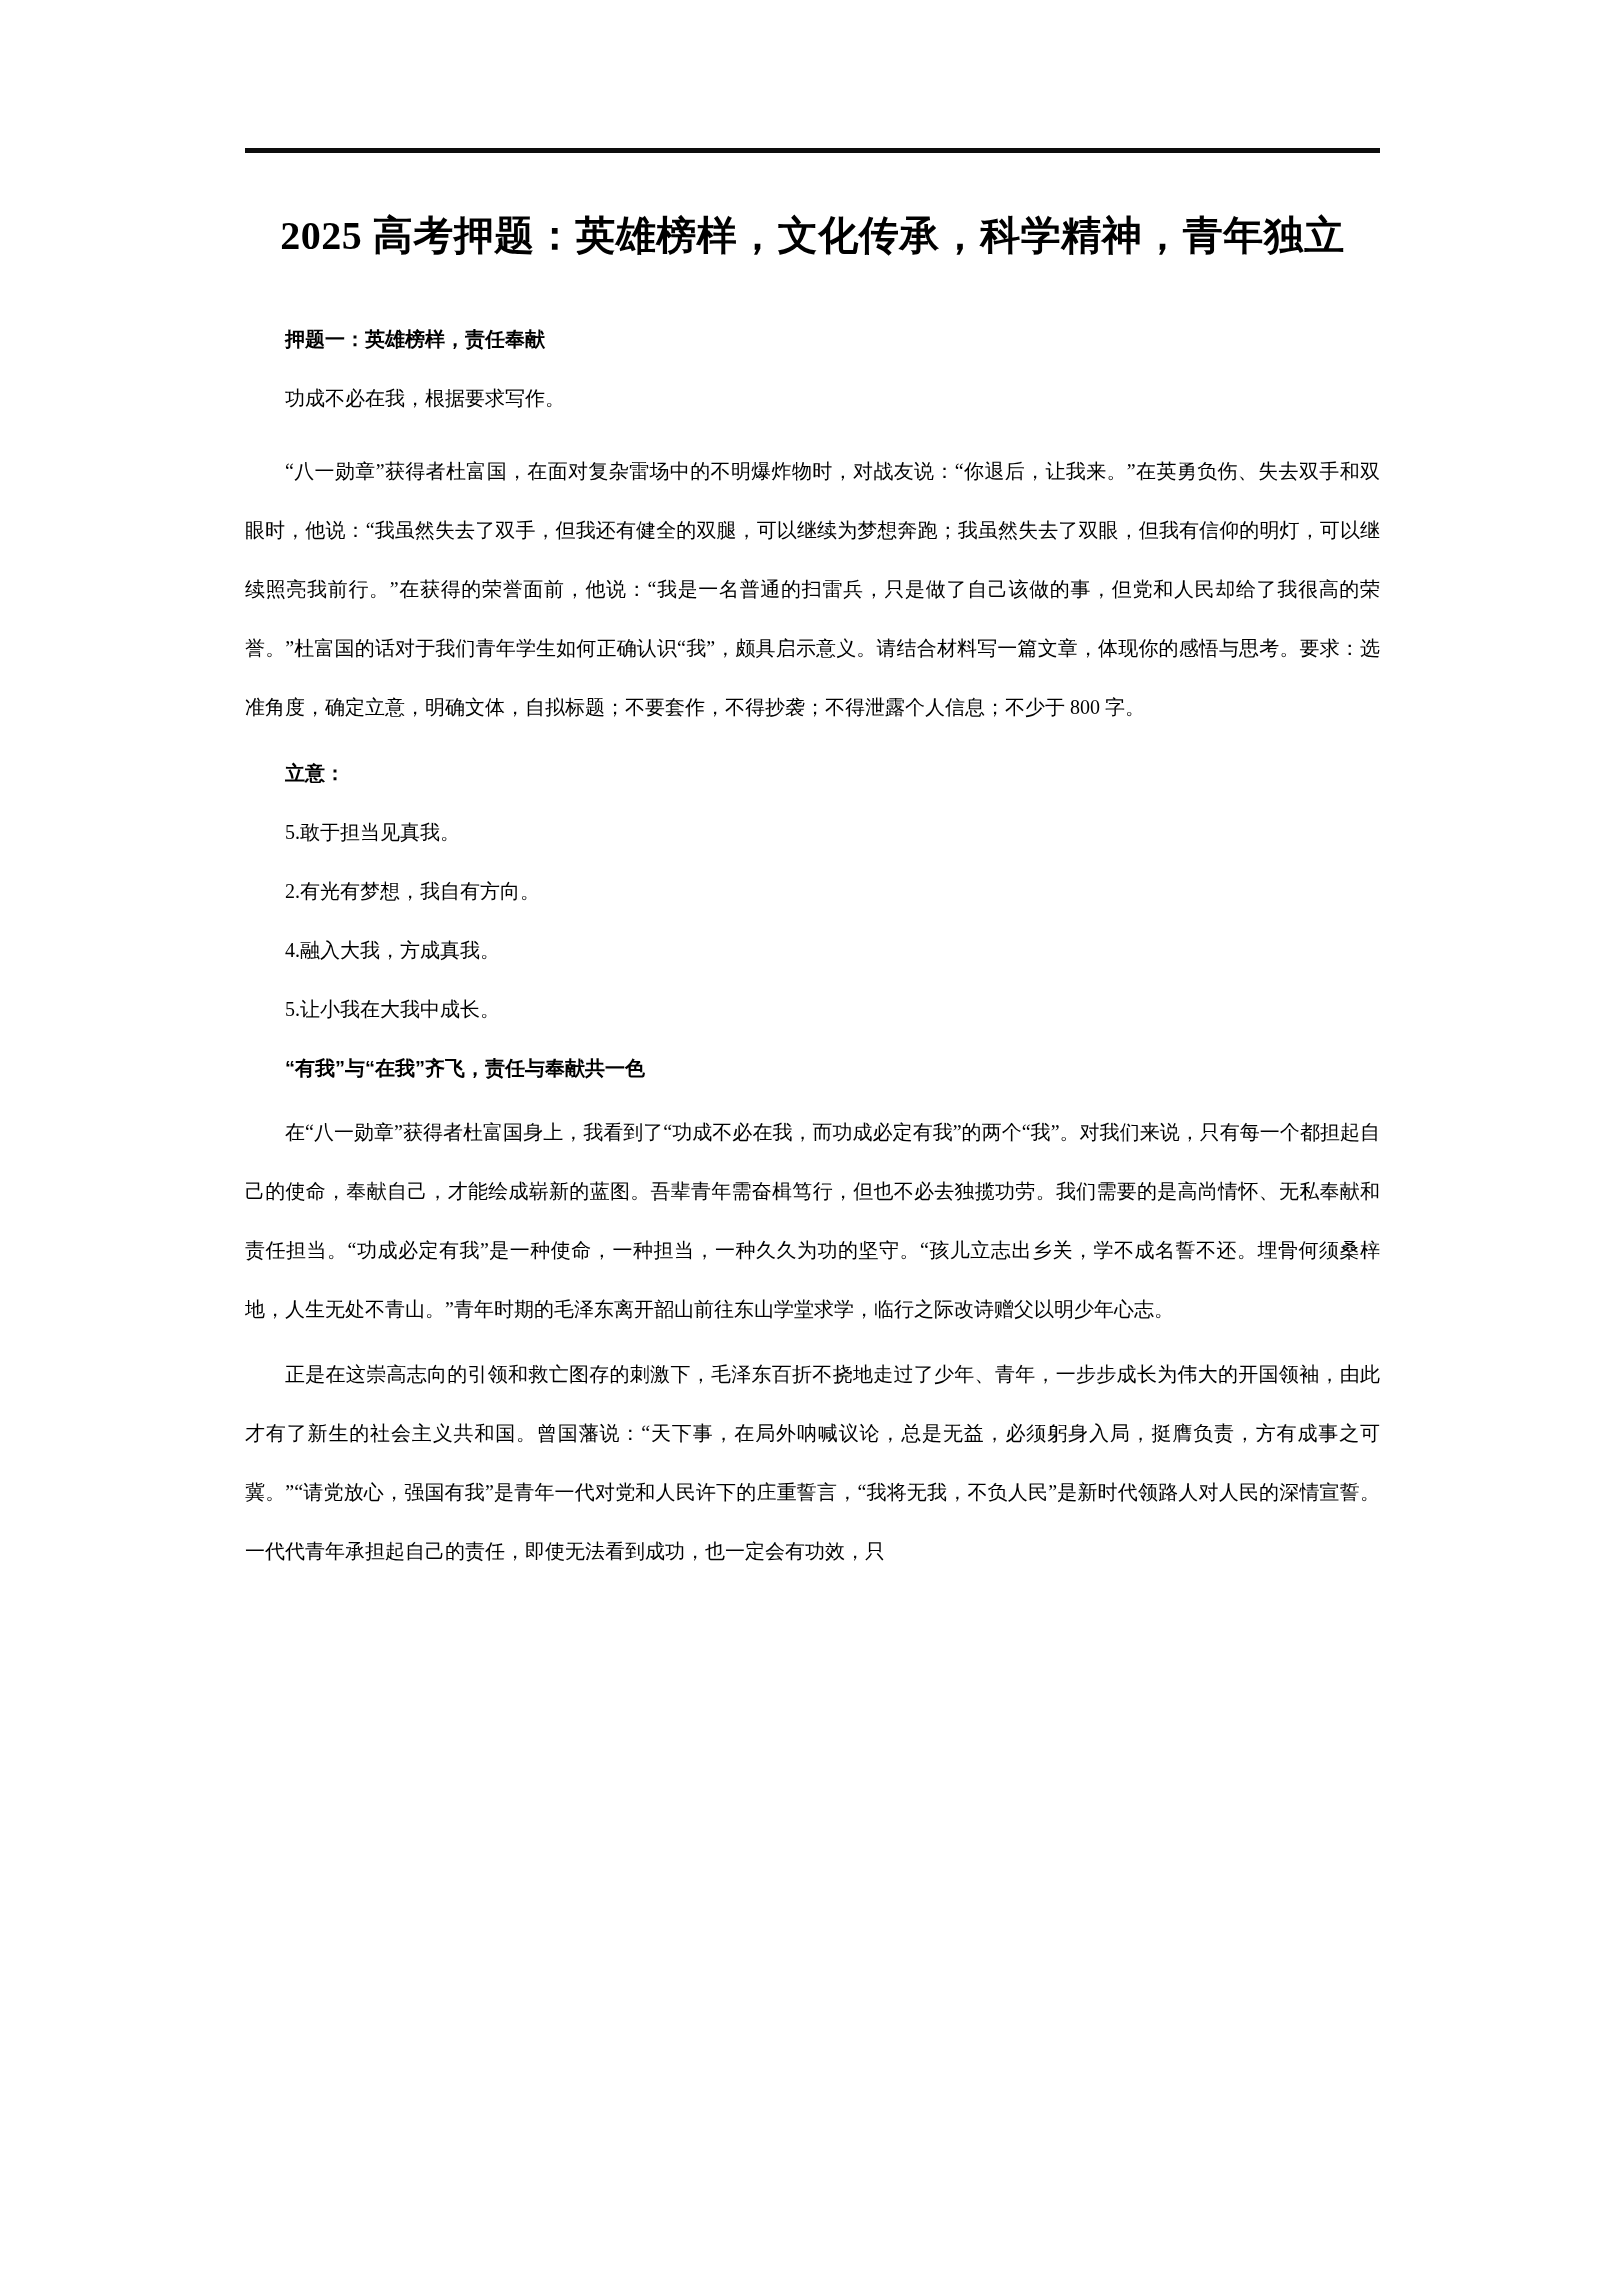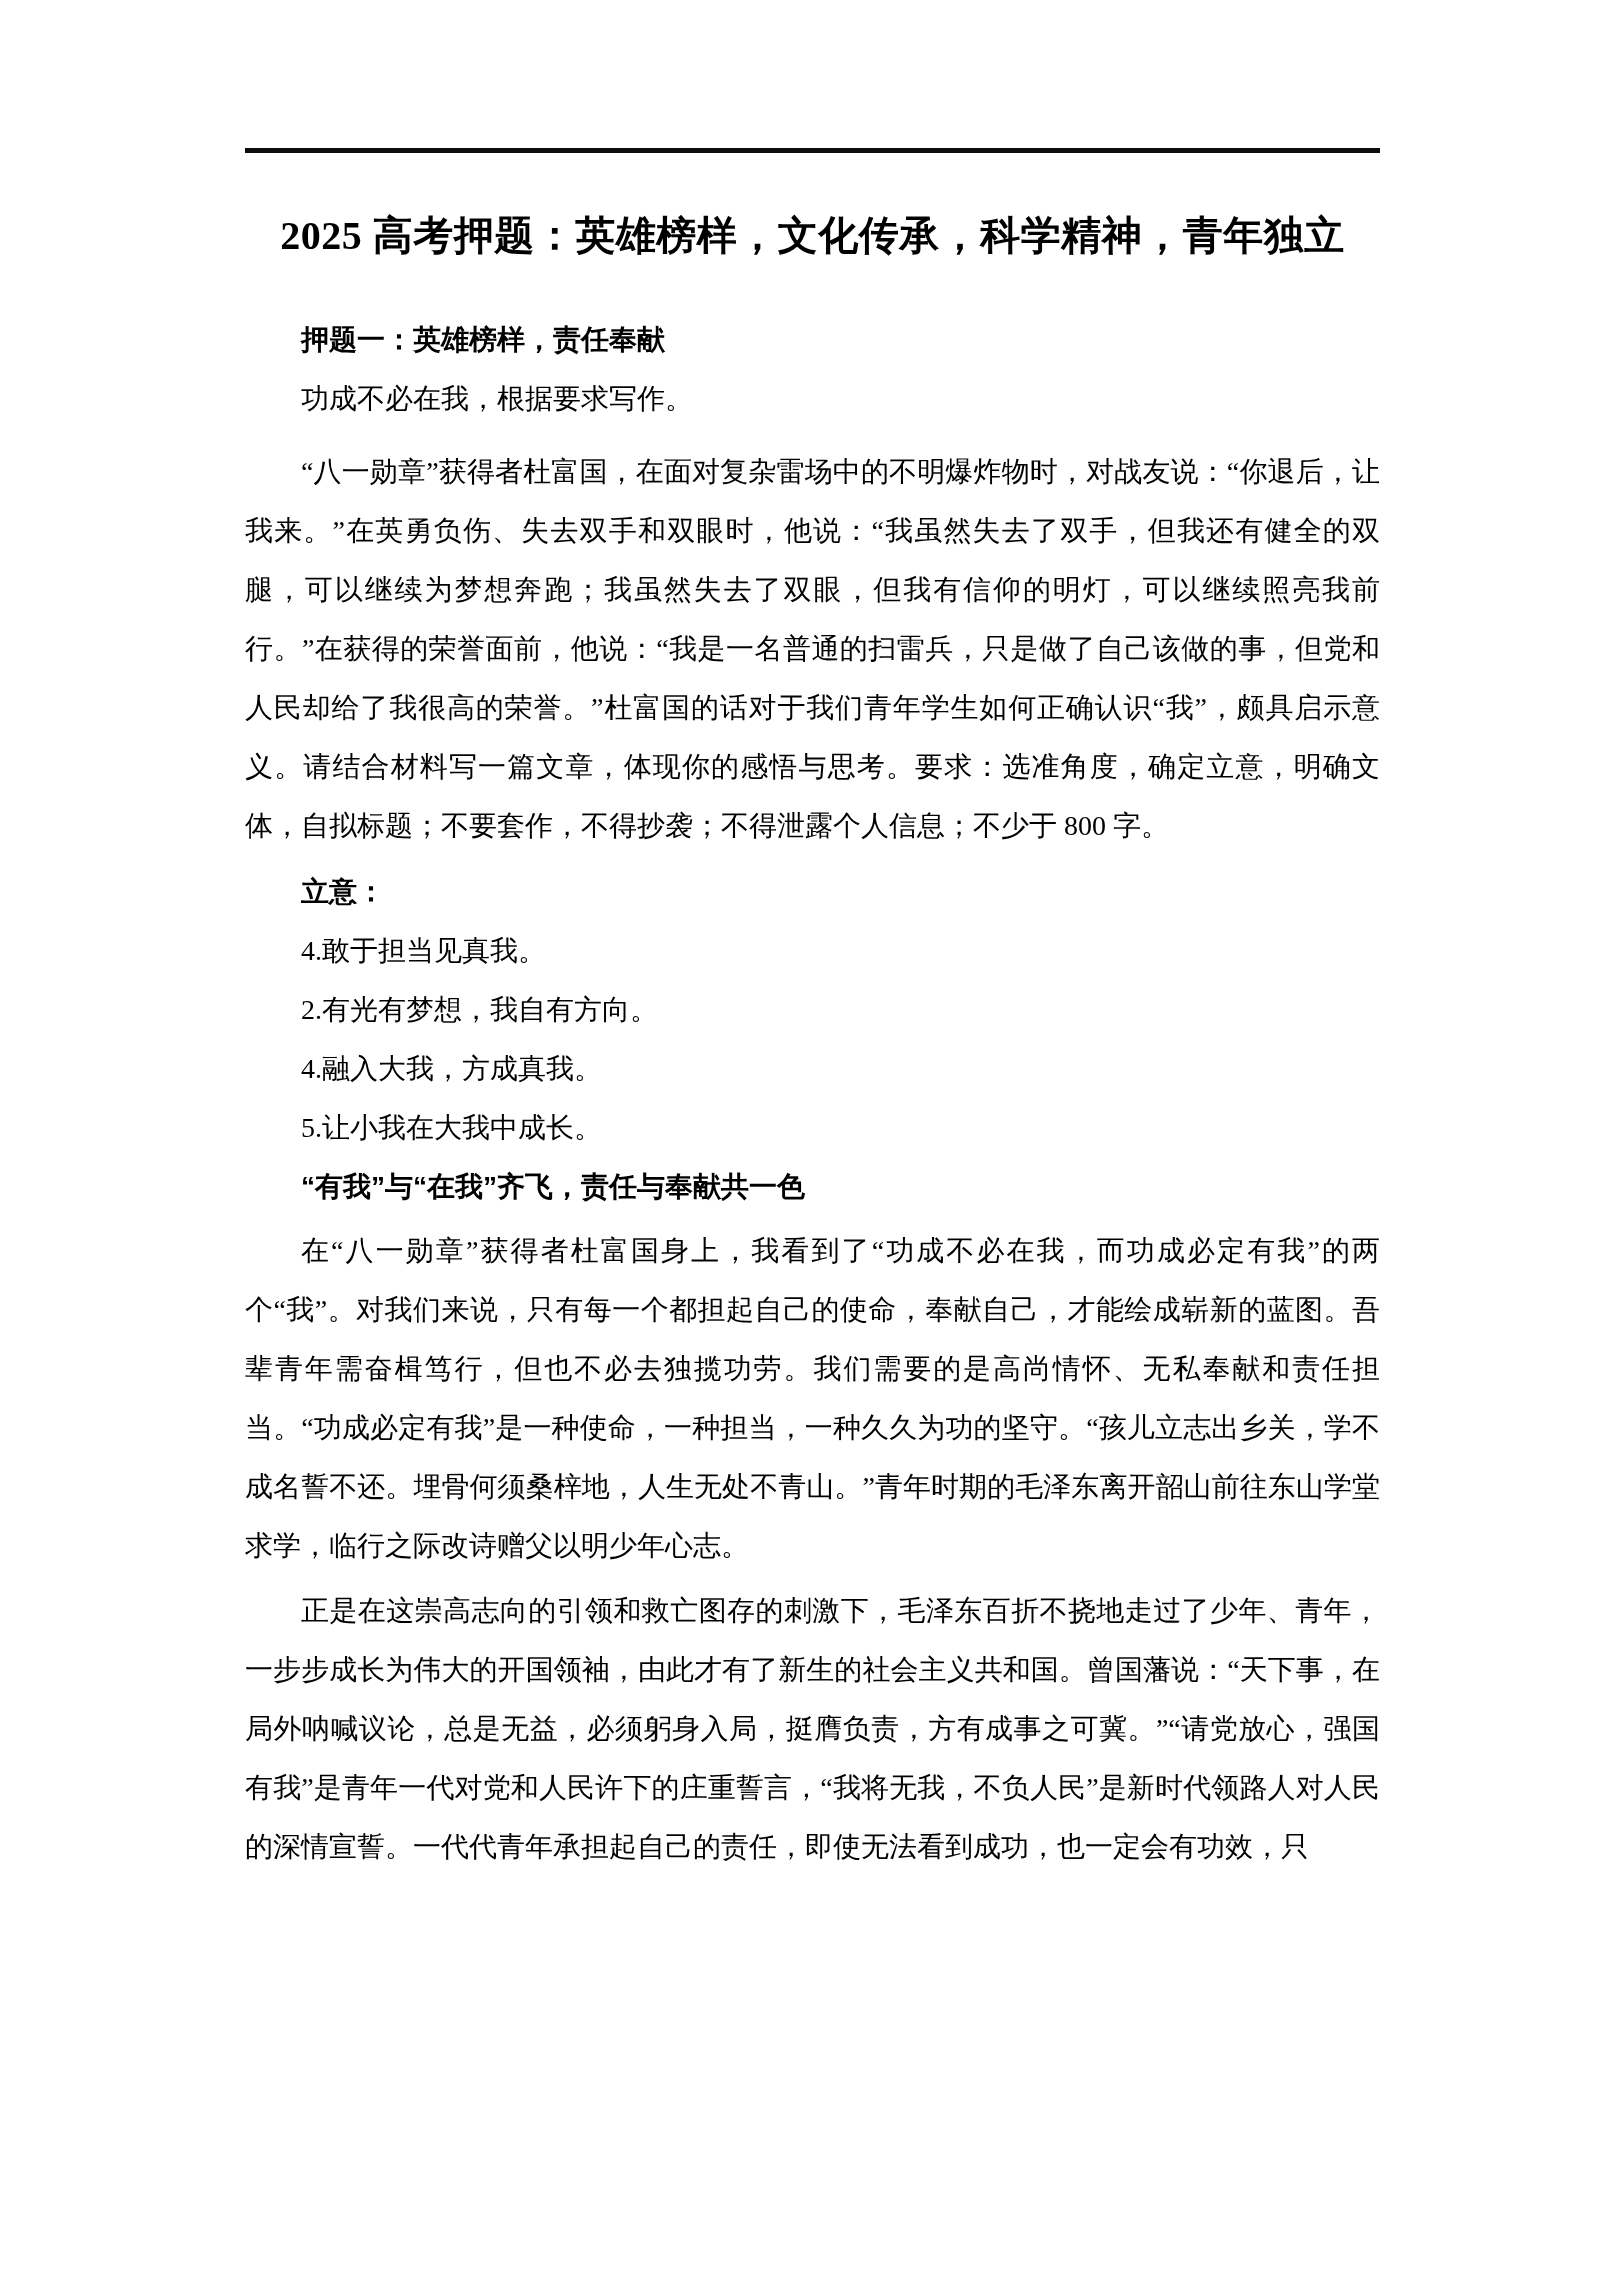--- a/index.html
+++ b/index.html
@@ -35,21 +35,21 @@
     margin: 0;
     font-size: 40px;
     line-height: 58px;
     font-weight: 700;
     text-align: center;
     letter-spacing: 0.5px;
     font-family: "Liberation Serif", "DejaVu Serif", serif;
   }
   p {
     margin: 0;
-    font-size: 28px;
+    font-size: 20px;
     line-height: 59px;
     text-align: justify;
   }
   .indent { text-indent: 2em; }
   .h-bold {
     font-weight: 700;
     font-family: "Liberation Sans", "DejaVu Sans", sans-serif;
   }
   .topic-heading { margin-top: 45px; }
   .material { margin-top: 14px; }
@@ -68,21 +68,21 @@
     <h1 class="doc-title">2025 高考押题：英雄榜样，文化传承，科学精神，青年独立</h1>
 
     <p class="indent h-bold topic-heading">押题一：英雄榜样，责任奉献</p>
 
     <p class="indent">功成不必在我，根据要求写作。</p>
 
     <p class="indent material">“八一勋章”获得者杜富国，在面对复杂雷场中的不明爆炸物时，对战友说：“你退后，让我来。”在英勇负伤、失去双手和双眼时，他说：“我虽然失去了双手，但我还有健全的双腿，可以继续为梦想奔跑；我虽然失去了双眼，但我有信仰的明灯，可以继续照亮我前行。”在获得的荣誉面前，他说：“我是一名普通的扫雷兵，只是做了自己该做的事，但党和人民却给了我很高的荣誉。”杜富国的话对于我们青年学生如何正确认识“我”，颇具启示意义。请结合材料写一篇文章，体现你的感悟与思考。要求：选准角度，确定立意，明确文体，自拟标题；不要套作，不得抄袭；不得泄露个人信息；不少于 800 字。</p>
 
     <p class="indent h-bold ideas-label">立意：</p>
 
-    <p class="indent">4.敢于担当见真我。</p>
+    <p class="indent">5.敢于担当见真我。</p>
 
     <p class="indent">2.有光有梦想，我自有方向。</p>
 
 
     <p class="indent">4.融入大我，方成真我。</p>
 
     <p class="indent">5.让小我在大我中成长。</p>
 
 
     <p class="indent h-bold">“有我”与“在我”齐飞，责任与奉献共一色</p>

